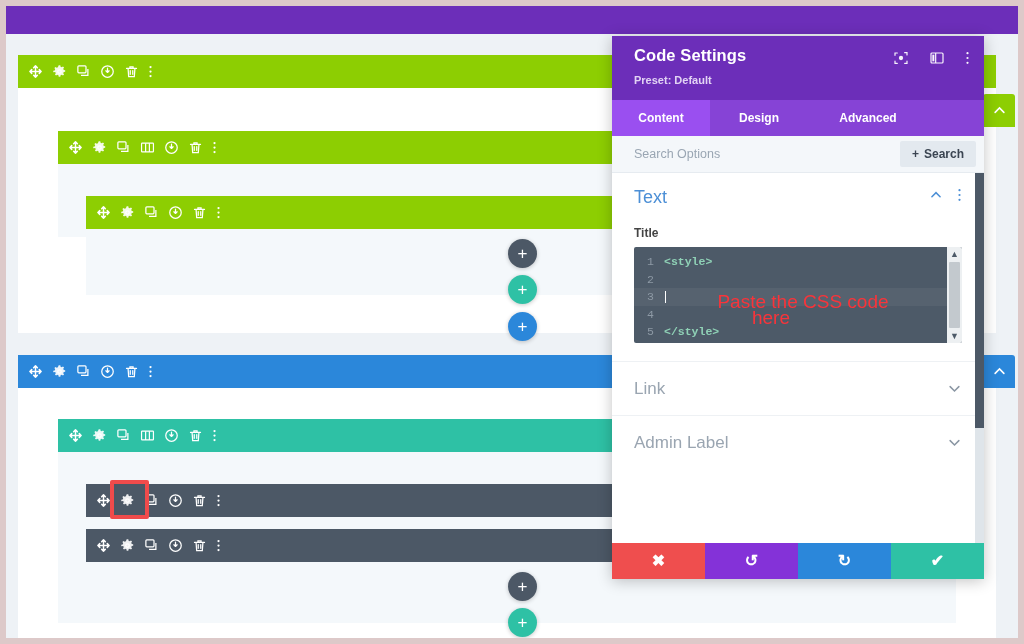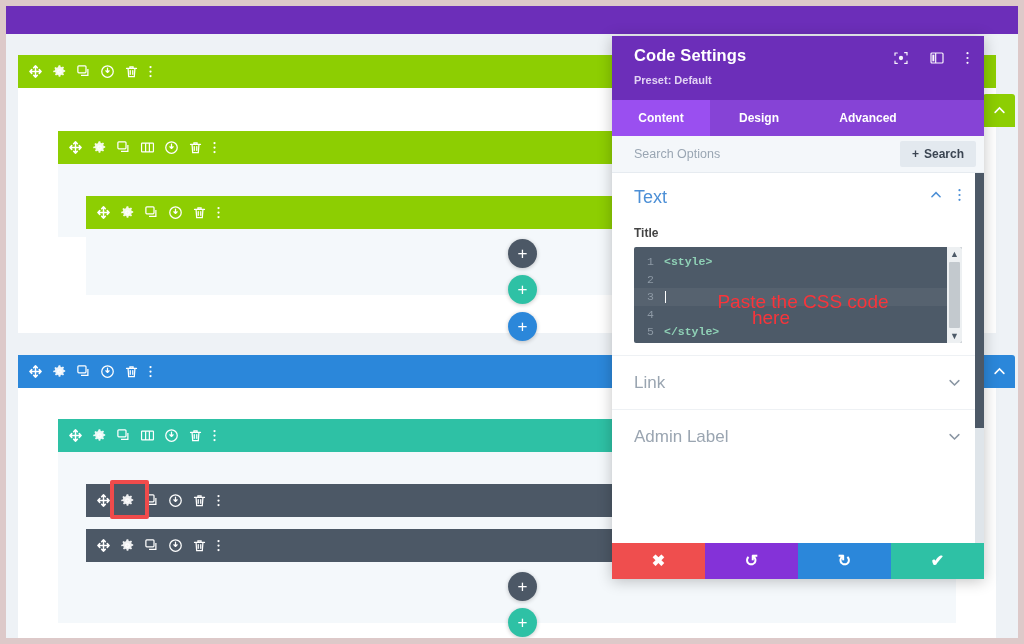--- a/index.html
+++ b/index.html
@@ -614,21 +614,21 @@
               </div>
             </div>
             <div class="code-scroll">
               <div class="cs-arrow">▲</div>
               <div class="cs-thumb"></div>
               <div class="cs-arrow">▼</div>
             </div>
           </div>
         </div>
 
-        <div class="sect-closed" style="margin-top:12px;gap:24px;">
+        <div class="sect-closed" style="margin-top:18px;gap:24px;">
           <span class="sect-title-closed">Link</span>
           <svg class="chev-grey" width="15" height="15" viewBox="0 0 24 24" fill="none" stroke="#8a96a3" stroke-width="2.4" stroke-linecap="round">
               <path d="M5 9l7 7 7-7"></path>
             </svg>
         </div>
         <div class="sect-closed">
           <span class="sect-title-closed">Admin Label</span>
           <svg class="chev-grey" width="15" height="15" viewBox="0 0 24 24" fill="none" stroke="#8a96a3" stroke-width="2.4" stroke-linecap="round">
               <path d="M5 9l7 7 7-7"></path>
             </svg>

